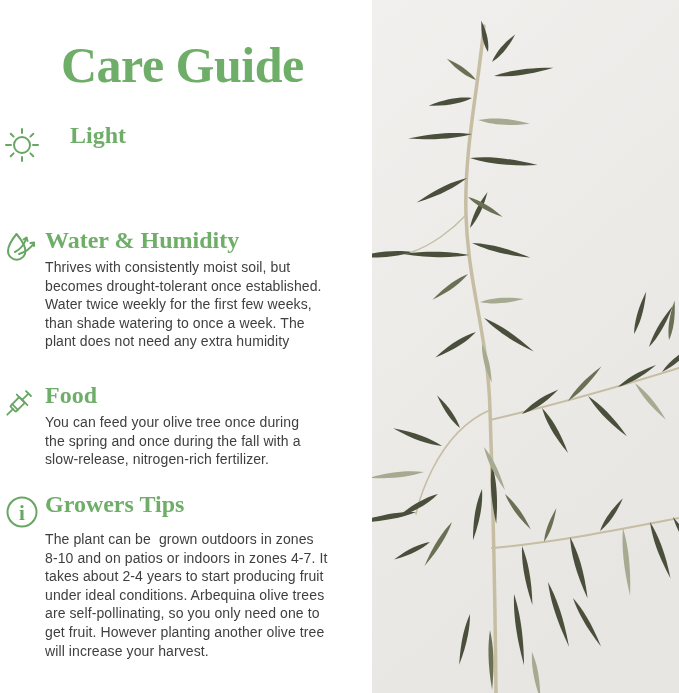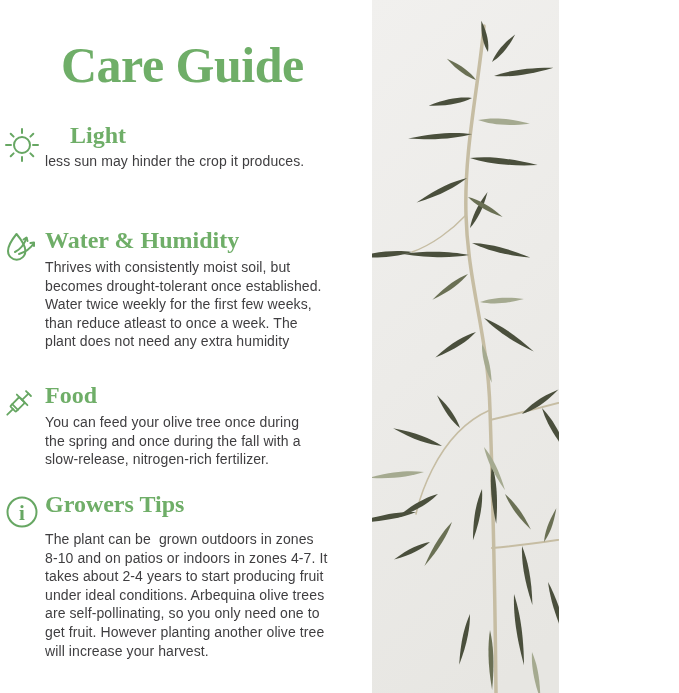--- a/index.html
+++ b/index.html
@@ -1,17 +1,17 @@
 <!DOCTYPE html>
 <html><head>
 <meta charset="utf-8">
 <style>
   html,body { margin:0; padding:0; background:#ffffff; }
   .canvas {
-    position:relative; width:559px; height:693px; overflow:hidden;
+    position:relative; width:679px; height:693px; overflow:hidden;
     background:#ffffff; font-family:"Liberation Sans", sans-serif;
   }
   .title {
     position:absolute; left:61px; top:40px;
     font-family:"Liberation Serif", serif; font-weight:700;
     font-size:50px; line-height:1.0; letter-spacing:-0.5px;
     color:#6fae68; white-space:pre;
   }
   .section-heading {
     position:absolute; left:45px;
@@ -49,38 +49,37 @@
       <line x1="2" y1="18" x2="7" y2="18"></line>
       <line x1="29" y1="18" x2="34" y2="18"></line>
       <line x1="6.7" y1="6.7" x2="9.6" y2="9.6"></line>
       <line x1="26.4" y1="26.4" x2="29.3" y2="29.3"></line>
       <line x1="6.7" y1="29.3" x2="9.6" y2="26.4"></line>
       <line x1="26.4" y1="9.6" x2="29.3" y2="6.7"></line>
     </svg>
   </div>
   <div class="section-heading" style="top:122px;margin-left:25px;">Light</div>
   <div class="section-body" style="top:152px;">
-    <div class="body-line">less sun may hinder the crop it produces.</div>
   </div>
 
   <div class="icon" style="left:3px; top:228px;">
     <svg width="38" height="38" viewBox="0 0 38 38" fill="none" stroke-width="2" stroke-linecap="round" stroke-linejoin="round" stroke="#67a763">
       <path d="M13.5 6 C13.5 6 5 16.5 5 23 A8.7 8.7 0 0 0 22.4 23 C22.4 16.5 13.5 6 13.5 6 Z"></path>
       <path d="M12 24 Q20 20 23.5 10"></path>
       <path d="M20.5 11.5 L23.5 9.5 L24.5 13"></path>
       <path d="M16 26 Q26 23 31 15"></path>
       <path d="M27.5 15 L31 14.5 L31 18"></path>
     </svg>
   </div>
   <div class="section-heading" style="top:227px;">Water &amp; Humidity</div>
   <div class="section-body" style="top:258px;">
     <div class="body-line">Thrives with consistently moist soil, but</div>
     <div class="body-line">becomes drought-tolerant once established.</div>
     <div class="body-line">Water twice weekly for the first few weeks,</div>
-    <div class="body-line">than reduce atleast to once a week. The</div>
+    <div class="body-line">than shade watering to once a week. The</div>
     <div class="body-line">plant does not need any extra humidity</div>
   </div>
 
   <div class="icon" style="left:0px; top:382px;">
     <svg width="40" height="40" viewBox="0 0 40 40" fill="none" stroke-width="1.8" stroke-linecap="round" stroke-linejoin="round" stroke="#67a763">
       <g transform="rotate(-45 20 20)">
         <line x1="2" y1="20" x2="10" y2="20"></line>
         <rect x="10" y="16" width="13" height="8" rx="1"></rect>
         <line x1="13" y1="16" x2="13" y2="24"></line>
         <line x1="23" y1="12.5" x2="23" y2="27.5"></line>

